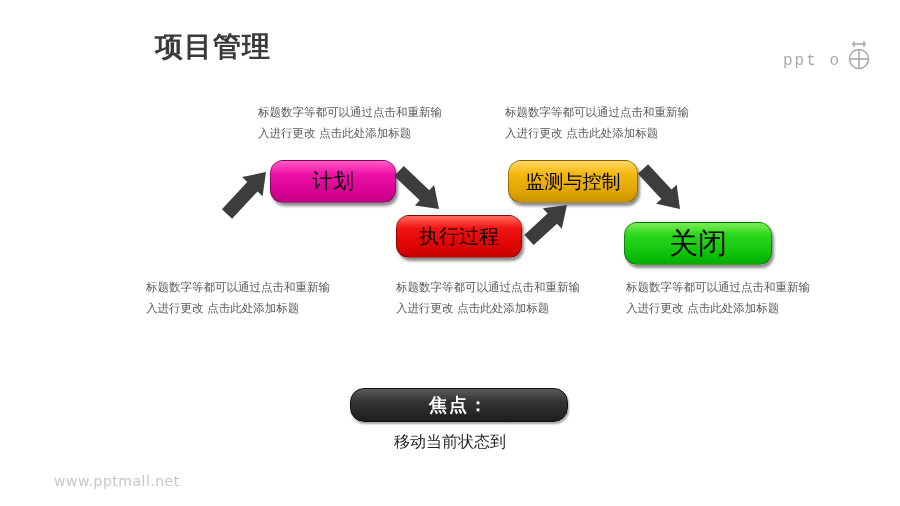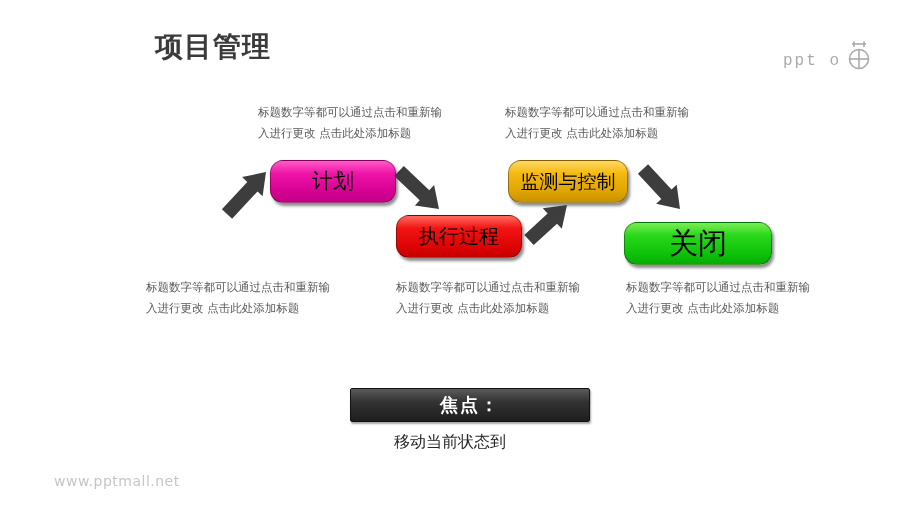--- a/index.html
+++ b/index.html
@@ -72,43 +72,43 @@
   }
   .step-plan {
     left: 270px; top: 160px; width: 126px; font-size: 21px;
     background: linear-gradient(180deg, #ff5cc6 0%, #f014a8 30%, #d50092 75%, #c10084 100%);
   }
   .step-execute {
     left: 396px; top: 215px; width: 126px; font-size: 20px;
     background: linear-gradient(180deg, #ff6a5e 0%, #f21414 30%, #dd0404 75%, #c60000 100%);
   }
   .step-monitor {
-    left: 508px; top: 160px; width: 120px; font-size: 19px;
+    left: 508px; top: 160px; width: 130px; font-size: 19px;
     background: linear-gradient(180deg, #ffd966 0%, #f5b912 30%, #dfa400 75%, #c89200 100%);
   }
   .step-close {
     left: 624px; top: 222px; width: 148px; font-size: 29px;
     background: linear-gradient(180deg, #7aed52 0%, #2ad81c 30%, #0ec20a 75%, #05ad05 100%);
   }
 
   .arrows-overlay {
     position: absolute;
     left: 0; top: 0;
     width: 900px;
     height: 506px;
     pointer-events: none;
   }
 
   .focus-box {
     position: absolute;
     left: 350px;
     top: 388px;
-    width: 240px;
+    width: 218px;
     height: 34px;
-    border-radius: 2px;
+    border-radius: 14px;
     background: linear-gradient(180deg, #5a5a5a 0%, #333333 40%, #1e1e1e 100%);
     border: 1px solid #111111;
     color: #ffffff;
     font-size: 18px;
     font-weight: bold;
     text-align: center;
     line-height: 32px;
     letter-spacing: 2px;
     box-shadow: 1px 2px 2px rgba(0,0,0,0.35);
   }

